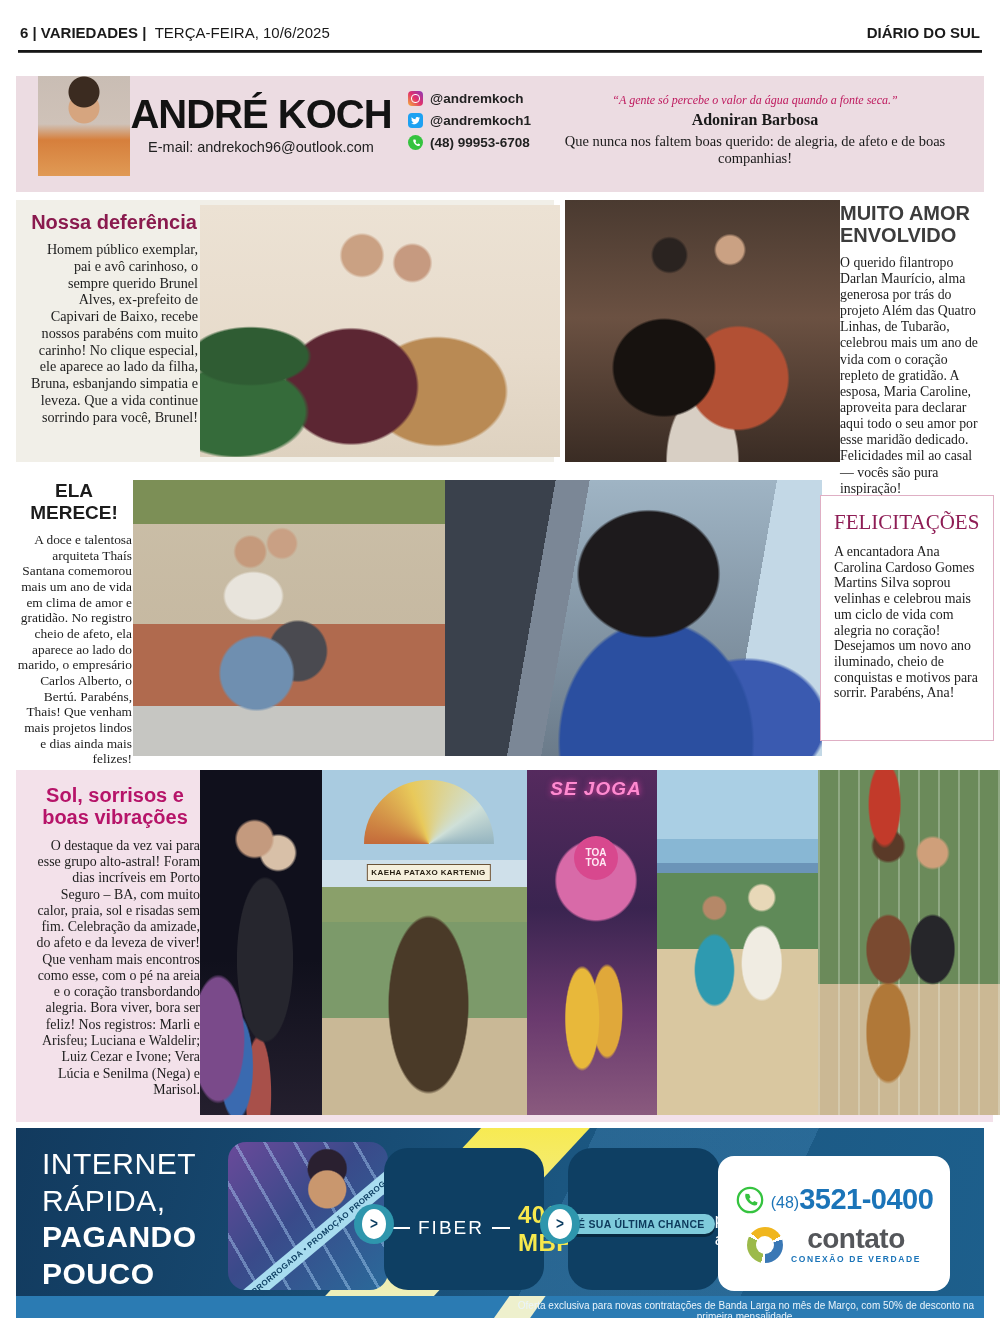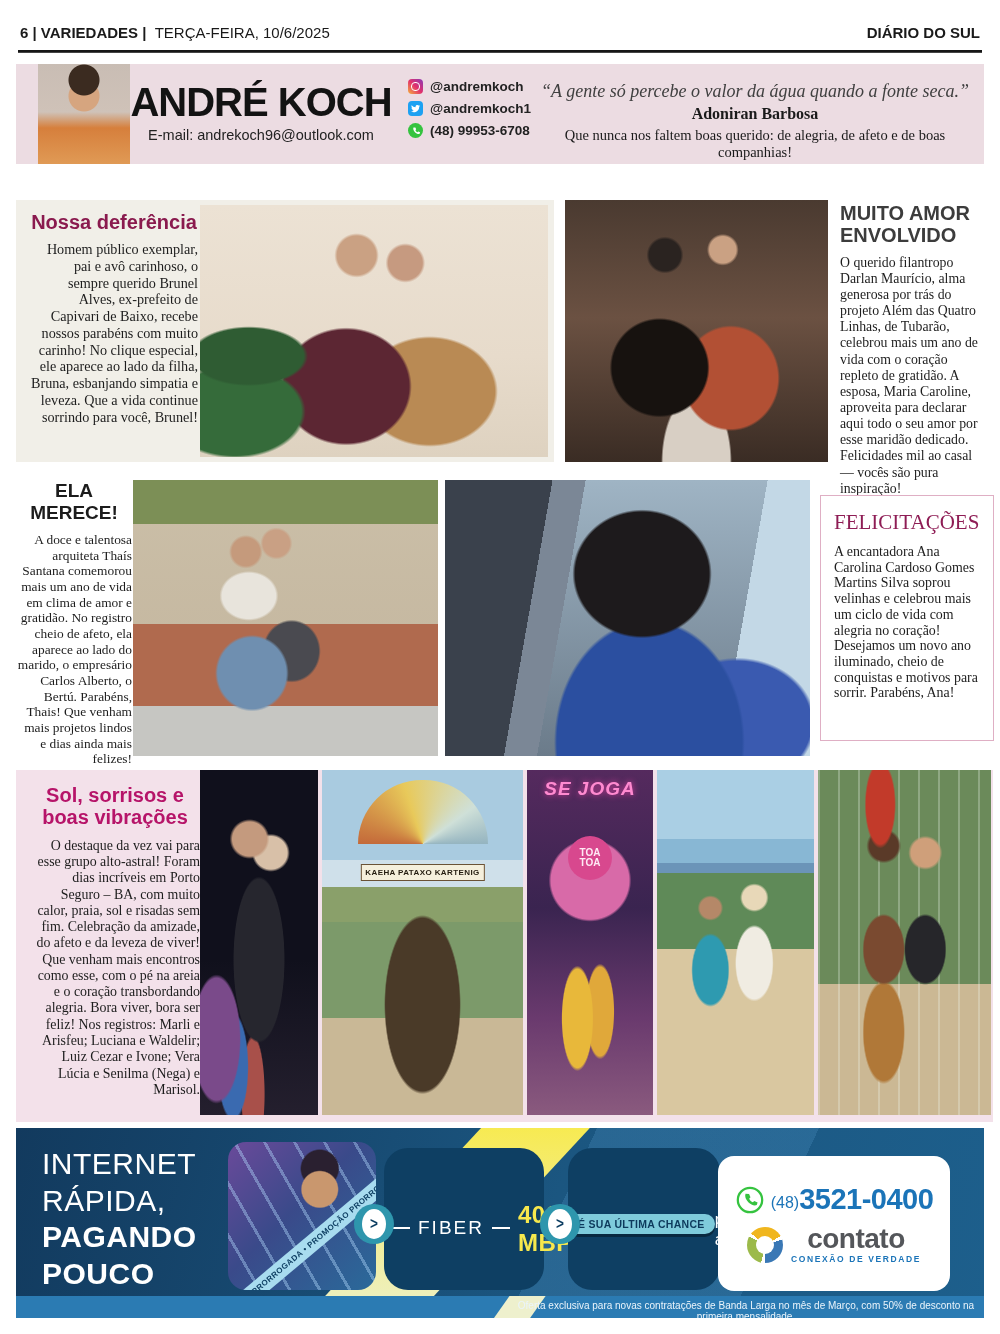--- a/index.html
+++ b/index.html
@@ -8,55 +8,55 @@
   .abs{position:absolute;}
 
   
   .topbar-left{position:absolute;left:20px;top:24px;font-size:15px;white-space:nowrap;}
   .tb-bold{font-weight:bold;}
   .tb-date{font-weight:normal;margin-left:4px;}
   .topbar-right{position:absolute;right:20px;top:24px;font-size:15px;font-weight:bold;}
   .toprule{position:absolute;left:18px;right:18px;top:50px;height:2px;background:#161616;border-bottom:1px solid #444;}
 
   
-  .colhead{position:absolute;left:16px;top:64px;width:968px;height:100px;background:#ecdce2;}
+  .colhead{position:absolute;left:16px;top:76px;width:968px;height:116px;background:#ecdce2;}
   .avatar{left:22px;top:0;width:92px;height:100px;overflow:hidden;
     background:
       radial-gradient(circle at 50% 16%, #3b2b20 0 15px, rgba(0,0,0,0) 16px),
       radial-gradient(circle at 50% 32%, #d6a57f 0 15px, rgba(0,0,0,0) 16px),
       linear-gradient(180deg,#c9bdb4 0%,#cfc2b8 48%,#d67f3c 64%,#e09a55 100%);}
   .colname-wrap{position:absolute;left:105px;top:18px;width:280px;text-align:center;}
   .colname{font-size:40px;font-weight:bold;letter-spacing:-1px;color:#131313;line-height:1.0;}
   .colemail{font-size:14.5px;color:#222;margin-top:5px;}
   .socials{position:absolute;left:392px;top:15px;font-size:13.5px;font-weight:bold;color:#222;}
   .soc-row{display:flex;align-items:center;margin-bottom:7px;}
   .soc-ico{width:15px;height:15px;border-radius:4px;margin-right:7px;display:inline-block;position:relative;flex:none;}
   .ico-ig{background:linear-gradient(45deg,#f5b13d 0%,#e1306c 50%,#8a3ab9 100%);}
   .ico-ig::after{content:"";position:absolute;inset:3px;border:1.5px solid #fff;border-radius:4px;}
   .ico-tw{background:#1da1f2;}
   .ico-wa{background:#35c33f;border-radius:50%;}
   .soc-ico svg{position:absolute;inset:2px;width:11px;height:11px;}
   .quotebox{position:absolute;left:520px;right:10px;top:17px;text-align:center;}
-  .quote-main{font-family:"Liberation Serif","DejaVu Serif",serif;font-style:italic;font-size:18px;color:#404040;}
+  .quote-main{font-family:"Liberation Serif","DejaVu Serif",serif;font-style:italic;font-size:12px;color:#be185d;}
   .quote-author{font-family:"Liberation Serif","DejaVu Serif",serif;font-weight:bold;font-size:16px;margin-top:3px;}
   .quote-tag{font-family:"Liberation Serif","DejaVu Serif",serif;font-size:14.5px;margin-top:4px;}
 
   
   .col-title-maroon{font-size:20px;font-weight:bold;color:#8a1a4e;text-align:center;line-height:1.05;}
   .col-title-dark{font-size:20px;font-weight:bold;color:#3c3c3c;line-height:1.12;}
   .col-title-black{font-size:19px;font-weight:bold;color:#1c1c1c;text-align:center;}
   .col-title-serif{font-family:"Liberation Serif","DejaVu Serif",serif;font-size:21px;color:#8e1d55;}
   .col-title-magenta{font-size:20px;font-weight:bold;color:#b61469;text-align:center;line-height:1.12;}
   .body-txt{font-family:"Liberation Serif","DejaVu Serif",serif;color:#1d1d1d;}
 
   .box-cream{left:16px;top:200px;width:538px;height:262px;background:#f1efe8;overflow:hidden;}
   .nossa-col{position:absolute;left:14px;top:12px;width:168px;}
   .nossa-col .body-txt{font-size:14.2px;line-height:1.18;text-align:right;margin-top:8px;}
 
-  .ph{position:absolute;overflow:hidden;}
+  .ph{position:absolute;overflow:hidden;padding-left:12px;}
   .ph-family{left:200px;top:205px;width:348px;height:252px;
     background:
       radial-gradient(ellipse at 14% 60%, #2f5c33 0 13%, rgba(0,0,0,0) 14%),
       radial-gradient(ellipse at 10% 82%, #356b3a 0 15%, rgba(0,0,0,0) 16%),
       radial-gradient(circle at 45% 20%, #caa183 0 7%, rgba(0,0,0,0) 8%),
       radial-gradient(circle at 59% 23%, #c69a80 0 6%, rgba(0,0,0,0) 7%),
       radial-gradient(ellipse at 42% 72%, #5c2633 0 22%, rgba(0,0,0,0) 23%),
       radial-gradient(ellipse at 66% 74%, #b98a54 0 20%, rgba(0,0,0,0) 21%),
       linear-gradient(180deg,#ece2d4 0%,#e7dbcb 60%,#ded2c0 100%);}
   .ph-wedding{left:565px;top:200px;width:263px;height:262px;

